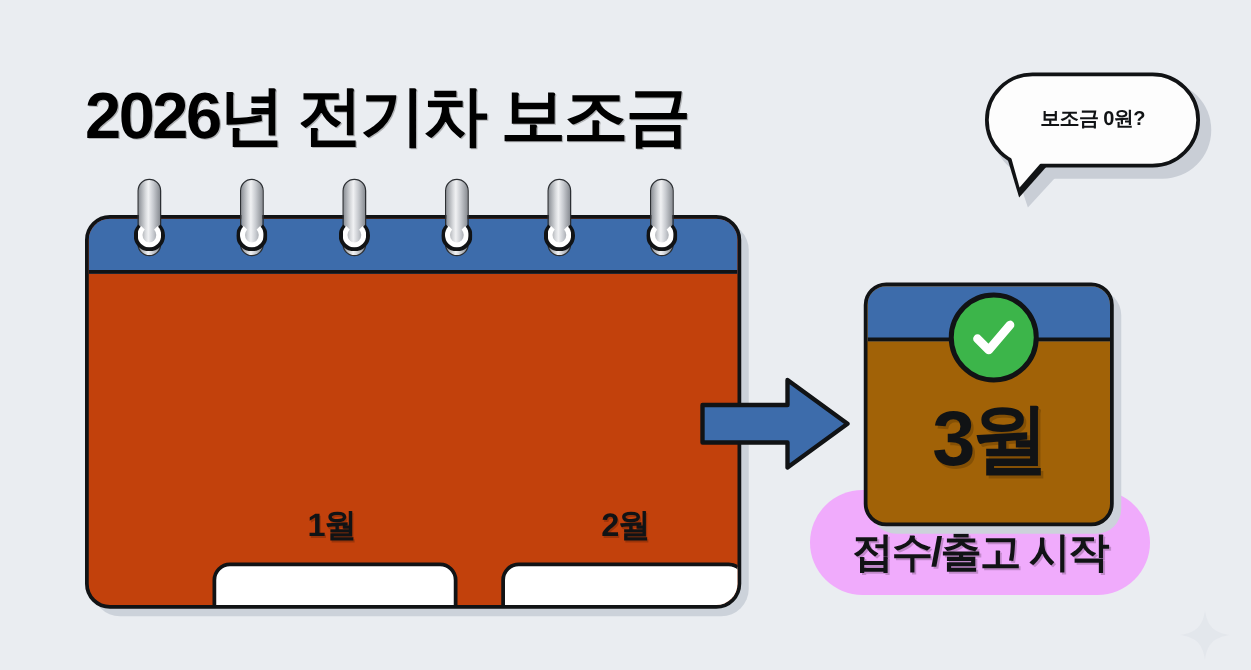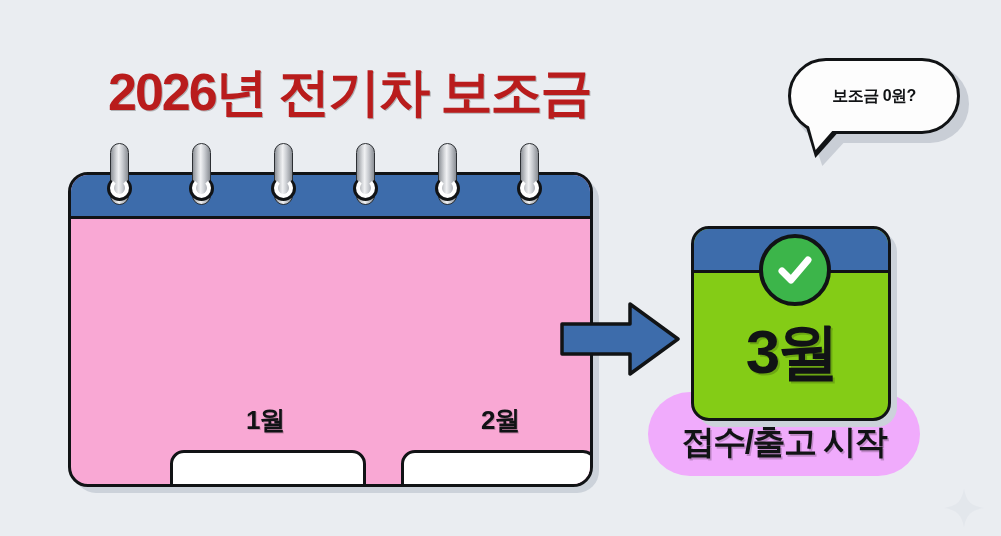--- a/index.html
+++ b/index.html
@@ -22,24 +22,23 @@
   }
 
   
   #title {
     position: absolute;
     left: 68px;
     top: 58px;
     font-size: 52px;
     font-weight: 900;
     letter-spacing: -2px;
-    color: #b91c1c;
+    color: #000000;
     white-space: nowrap;
     text-shadow: 1px 1px 0 rgba(0,0,0,0.25);
-    margin-left: 40px;
   }
 
   
   #bubble-wrap {
     position: absolute;
     left: 788px;
     top: 58px;
     width: 185px;
     height: 115px;
   }
@@ -117,21 +116,21 @@
     height: 315px;
     background: #ccd2da;
     border-radius: 22px;
   }
   #calendar-left {
     position: absolute;
     left: 68px;
     top: 172px;
     width: 525px;
     height: 315px;
-    background: #f9a8d4;
+    background: #c2410c;
     border: 3px solid #111315;
     border-radius: 20px;
     box-sizing: border-box;
     overflow: hidden;
   }
   #calendar-left-band {
     position: absolute;
     left: 0;
     top: 0;
     width: 100%;
@@ -264,21 +263,21 @@
     background: #ccd2da;
     border-radius: 20px;
     z-index: 4;
   }
   #calendar-right {
     position: absolute;
     left: 691px;
     top: 226px;
     width: 200px;
     height: 195px;
-    background: #84cc16;
+    background: #a16207;
     border: 3px solid #111315;
     border-radius: 18px;
     box-sizing: border-box;
     overflow: hidden;
     z-index: 5;
   }
   #calendar-right-band {
     position: absolute;
     left: 0; top: 0;
     width: 100%;

